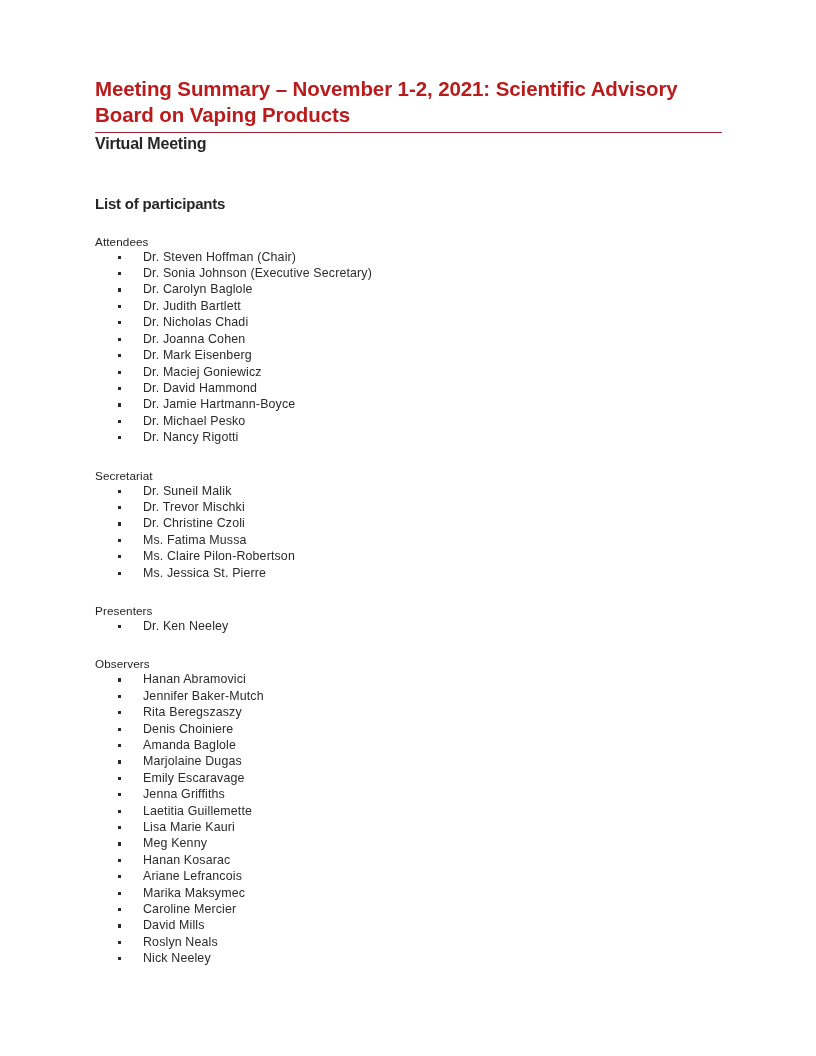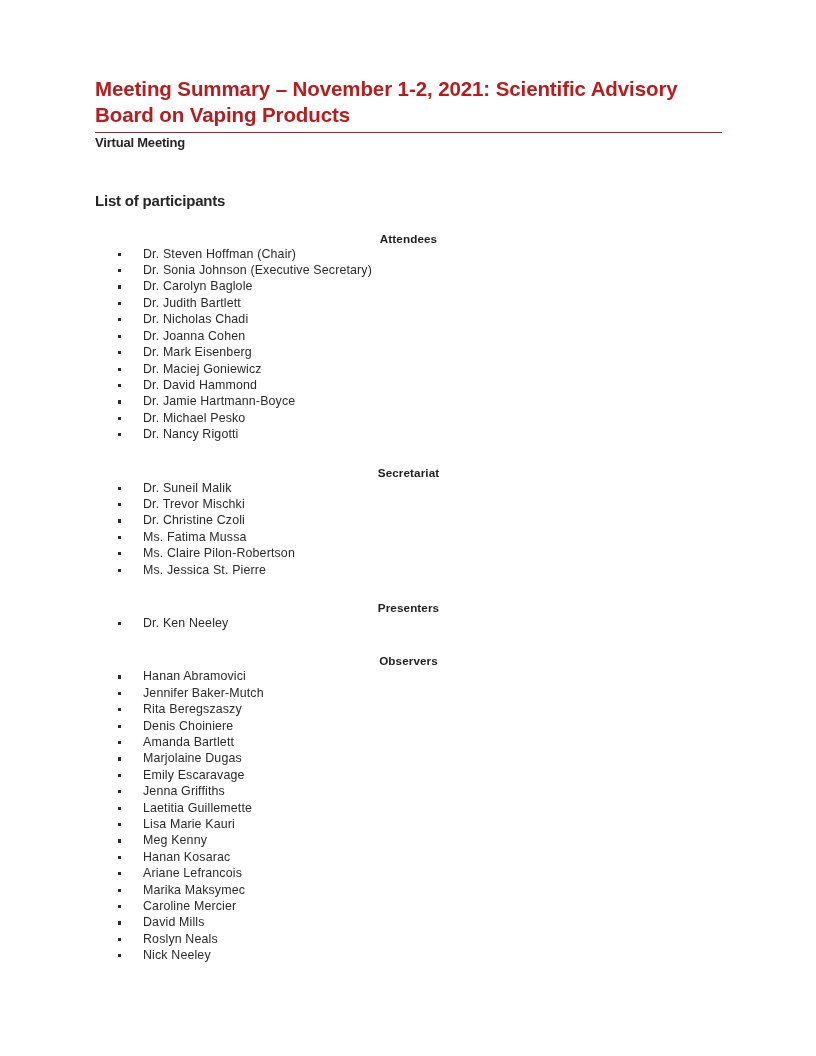--- a/index.html
+++ b/index.html
@@ -37,21 +37,21 @@
     margin: 0;
     max-width: 628px;
   }
   .title-rule {
     border: 0;
     border-top: 1.4px solid #9C2330;
     margin: 4px 0 0 0;
     width: 627px;
   }
   .doc-subtitle {
-    font-size: 13px;
+    font-size: 16px;
     font-weight: bold;
     color: #262626;
     margin: 2px 0 0 0;
     letter-spacing: -0.2px;
   }
 
   
   .section-heading {
     font-size: 15px;
     font-weight: bold;
@@ -59,25 +59,24 @@
     margin: 42px 0 0 0;
     letter-spacing: -0.2px;
   }
 
   
   .group {
     margin-top: 23px;
   }
   .group-title {
     font-size: 11.7px;
-    font-weight: bold;
+    font-weight: normal;
     color: #1f1f1f;
     margin: 0 0 1px 0;
     letter-spacing: 0.1px;
-    text-align: center;
   }
   ul.people {
     list-style: none;
     margin: 0;
     padding: 0;
   }
   ul.people li {
     position: relative;
     font-size: 12.4px;
     line-height: 16.4px;
@@ -144,21 +143,21 @@
           <li>Dr. Ken Neeley</li>
         </ul>
       </div>
       <div class="group">
         <div class="group-title">Observers</div>
         <ul class="people">
           <li>Hanan Abramovici</li>
           <li>Jennifer Baker-Mutch</li>
           <li>Rita Beregszaszy</li>
           <li>Denis Choiniere</li>
-          <li>Amanda Bartlett</li>
+          <li>Amanda Baglole</li>
           <li>Marjolaine Dugas</li>
           <li>Emily Escaravage</li>
           <li>Jenna Griffiths</li>
           <li>Laetitia Guillemette</li>
           <li>Lisa Marie Kauri</li>
           <li>Meg Kenny</li>
           <li>Hanan Kosarac</li>
           <li>Ariane Lefrancois</li>
           <li>Marika Maksymec</li>
           <li>Caroline Mercier</li>

